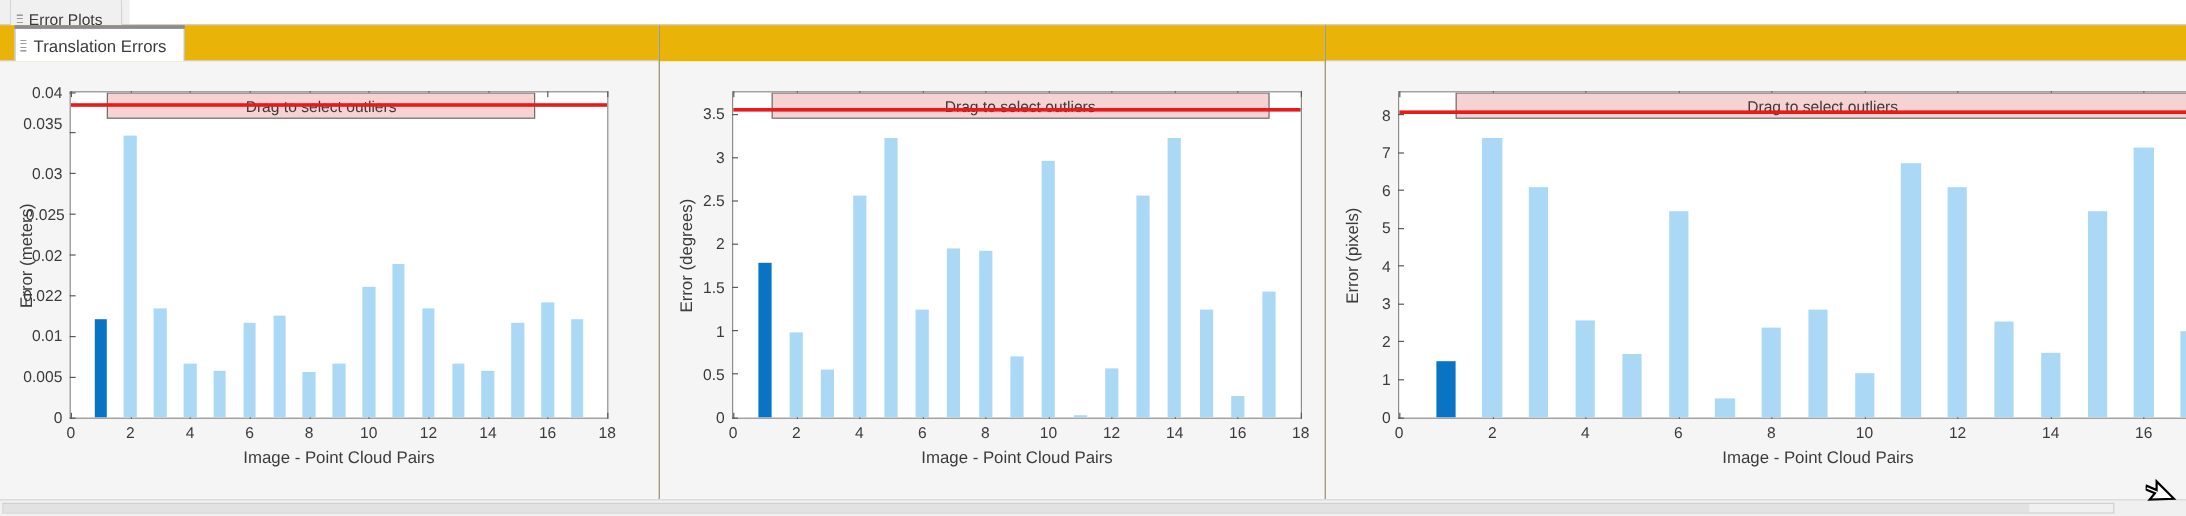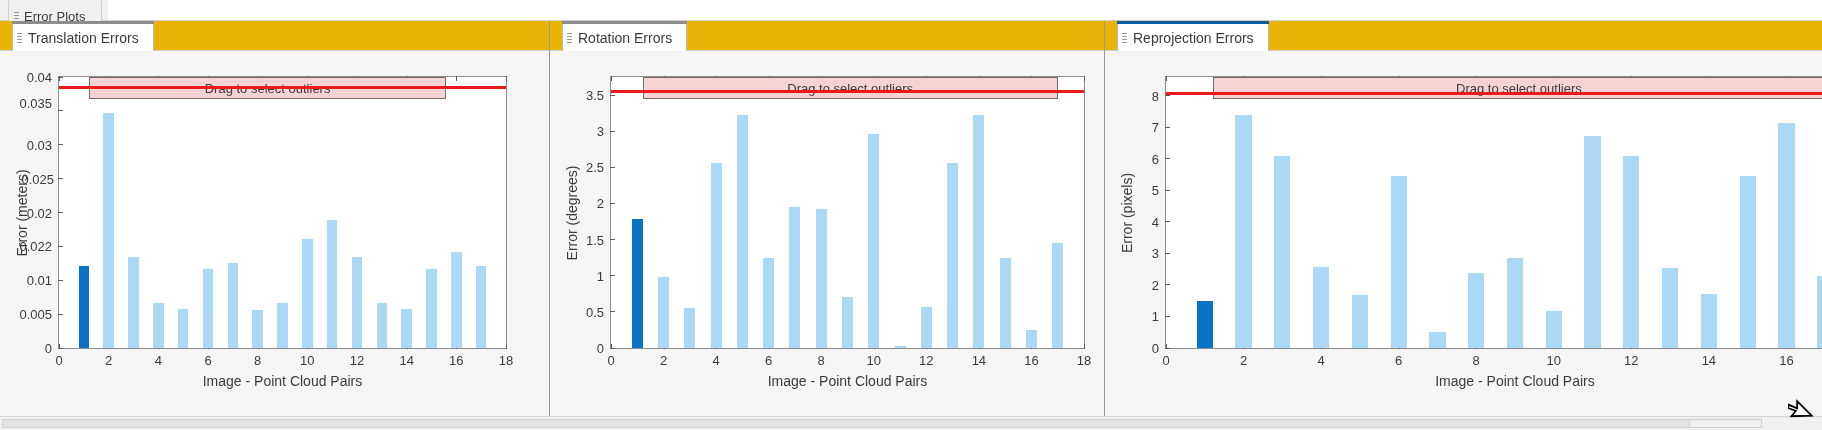--- a/index.html
+++ b/index.html
@@ -223,28 +223,20 @@
             <div class="xtick" style="left: 506px; top: 293px;"></div>
             <div class="xtick top" style="left: 506px; top: 25px;"></div>
             <div class="xticklabel" style="left: 506px; top: 302px;">18</div>
             <div class="ylabel" style="left: 14px; top: 161.5px; transform: rotate(-90deg) translateX(-50%);">Error (meters)</div>
             <div class="xlabel" style="left: 58px; width: 449px; top: 322px;">Image - Point Cloud Pairs</div>
           </div>
       </div>
     </div>
 
     <div class="panel p2">
-      <div class="panel-tabrow">
-        <div class="underline"></div>
-        <div class="panel-tab" id="tab2">
-          <span class="accent"></span>
-          <span class="grip"></span>
-          <span class="tlbl">Rotation Errors</span>
-        </div>
-      </div>
       <div class="panel-body">
         <div class="chart" id="chart2" style="left: 0px; top: 0px; width: 555px; height: 360px;">
             <div class="plotbox" style="left: 60px; top: 25px; width: 475px; height: 273px;">
               <div class="bars" style="height: 271px;">
                 <div class="bar sel" style="left: 20.7594px; width: 11.0367px; height: 129.357px;"></div>
                 <div class="bar" style="left: 47.0372px; width: 11.0367px; height: 70.8213px;"></div>
                 <div class="bar" style="left: 73.315px; width: 11.0367px; height: 40.4693px;"></div>
                 <div class="bar" style="left: 99.5928px; width: 11.0367px; height: 185.003px;"></div>
                 <div class="bar" style="left: 125.871px; width: 11.0367px; height: 233.421px;"></div>
                 <div class="bar" style="left: 152.148px; width: 11.0367px; height: 90.3333px;"></div>
@@ -311,25 +303,20 @@
             <div class="xticklabel" style="left: 534px; top: 302px;">18</div>
             <div class="ylabel" style="left: 14px; top: 161.5px; transform: rotate(-90deg) translateX(-50%);">Error (degrees)</div>
             <div class="xlabel" style="left: 60px; width: 475px; top: 322px;">Image - Point Cloud Pairs</div>
           </div>
       </div>
     </div>
 
     <div class="panel p3">
       <div class="panel-tabrow">
         <div class="underline"></div>
-        <div class="panel-tab active" id="tab3">
-          <span class="accent"></span>
-          <span class="grip"></span>
-          <span class="tlbl">Reprojection Errors</span>
-        </div>
       </div>
       <div class="panel-body">
         <div class="chart" id="chart3" style="left: 0px; top: 0px; width: 760px; height: 360px;">
             <div class="plotbox" style="left: 60px; top: 25px; width: 700px; height: 273px;">
               <div class="bars" style="height: 271px;">
                 <div class="bar sel" style="left: 30.6344px; width: 16.2867px; height: 47.2674px;"></div>
                 <div class="bar" style="left: 69.4122px; width: 16.2867px; height: 232.556px;"></div>
                 <div class="bar" style="left: 108.19px; width: 16.2867px; height: 191.591px;"></div>
                 <div class="bar" style="left: 146.968px; width: 16.2867px; height: 80.6698px;"></div>
                 <div class="bar" style="left: 185.746px; width: 16.2867px; height: 52.9395px;"></div>

